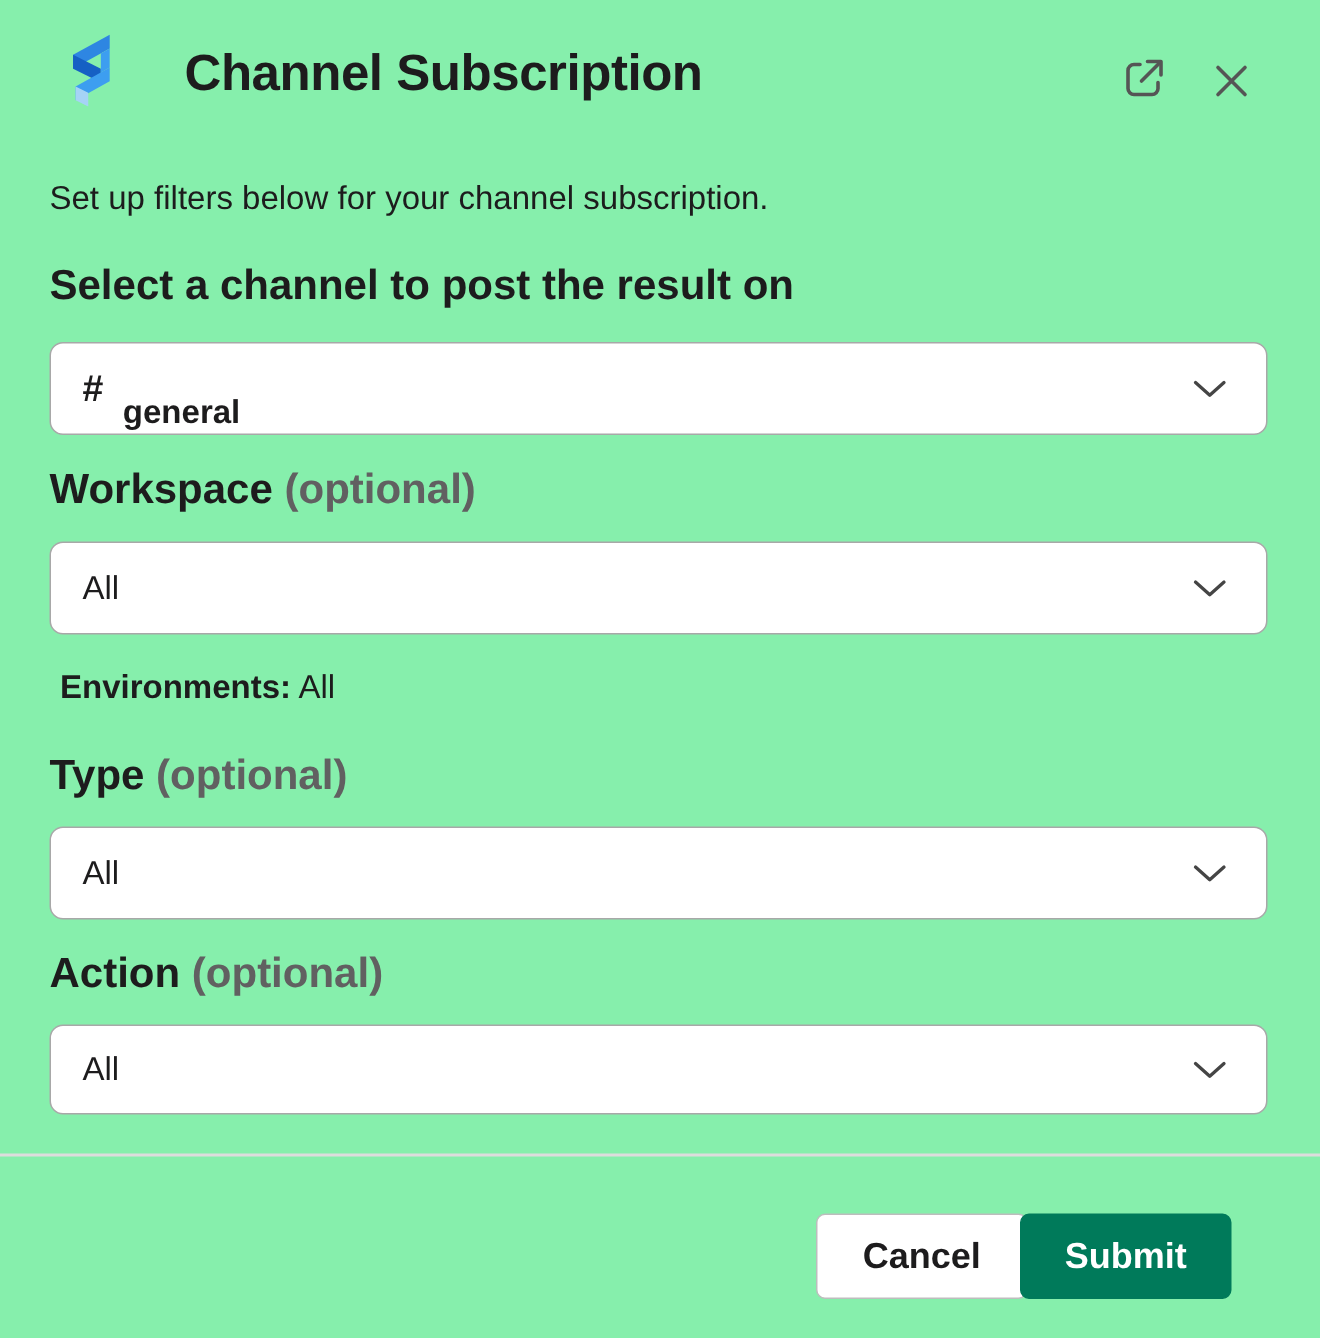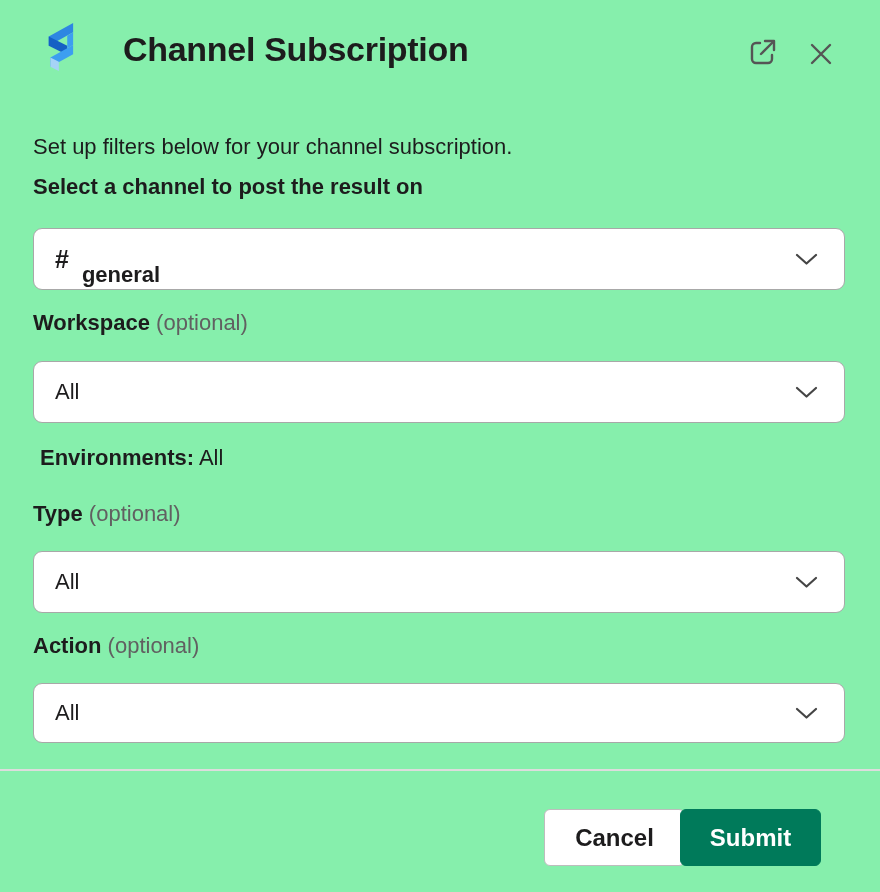--- a/index.html
+++ b/index.html
@@ -18,25 +18,25 @@
     position: absolute; left: 123px; top: 30px;
     font-size: 34px; font-weight: 800; letter-spacing: -0.3px; color: #1d1c1d;
   }
   .icon-btn { position: absolute; background: none; border: none; cursor: pointer; padding: 0; }
   .ext-btn { left: 747px; top: 36px; width: 32px; height: 32px; }
   .close-btn { left: 806px; top: 39px; width: 30px; height: 30px; }
 
   
   .intro {
     position: absolute; left: 33px; top: 119px;
-    font-size: 22px; color: #1d1c1d; margin-top: 15px;
+    font-size: 22px; color: #1d1c1d;
   }
-  .field-label { position: absolute; left: 33px; font-size: 22px; color: #1d1c1d; }
+  .field-label { position: absolute; left: 33px; font-size: 28px; color: #1d1c1d; }
   .field-label b, .field-label .strong { font-weight: 700; }
-  .optional { color: #616061; font-weight: 400; }
+  .optional { color: #616061; font-weight: 700; }
 
   
   .dropdown {
     position: absolute; left: 33px; width: 812px; height: 62px;
     border: 1px solid #a8a8a8; border-radius: 9px; background: #ffffff;
     display: flex; align-items: center; padding: 0 26px 0 21px;
     cursor: pointer;
   }
   .dropdown .value { font-size: 22px; color: #1d1c1d; }
   .dropdown .value.bold { font-weight: 700; margin-top: 32px; }

